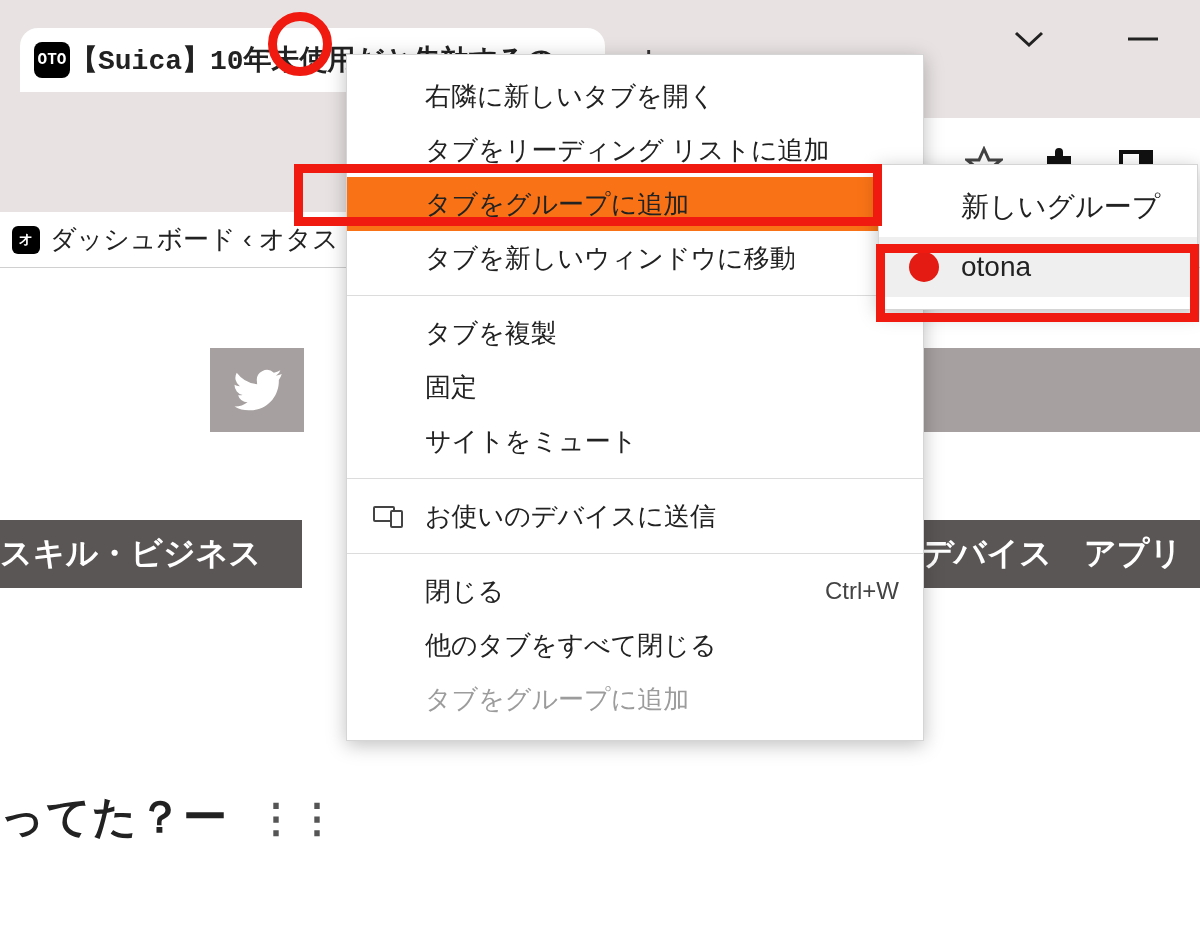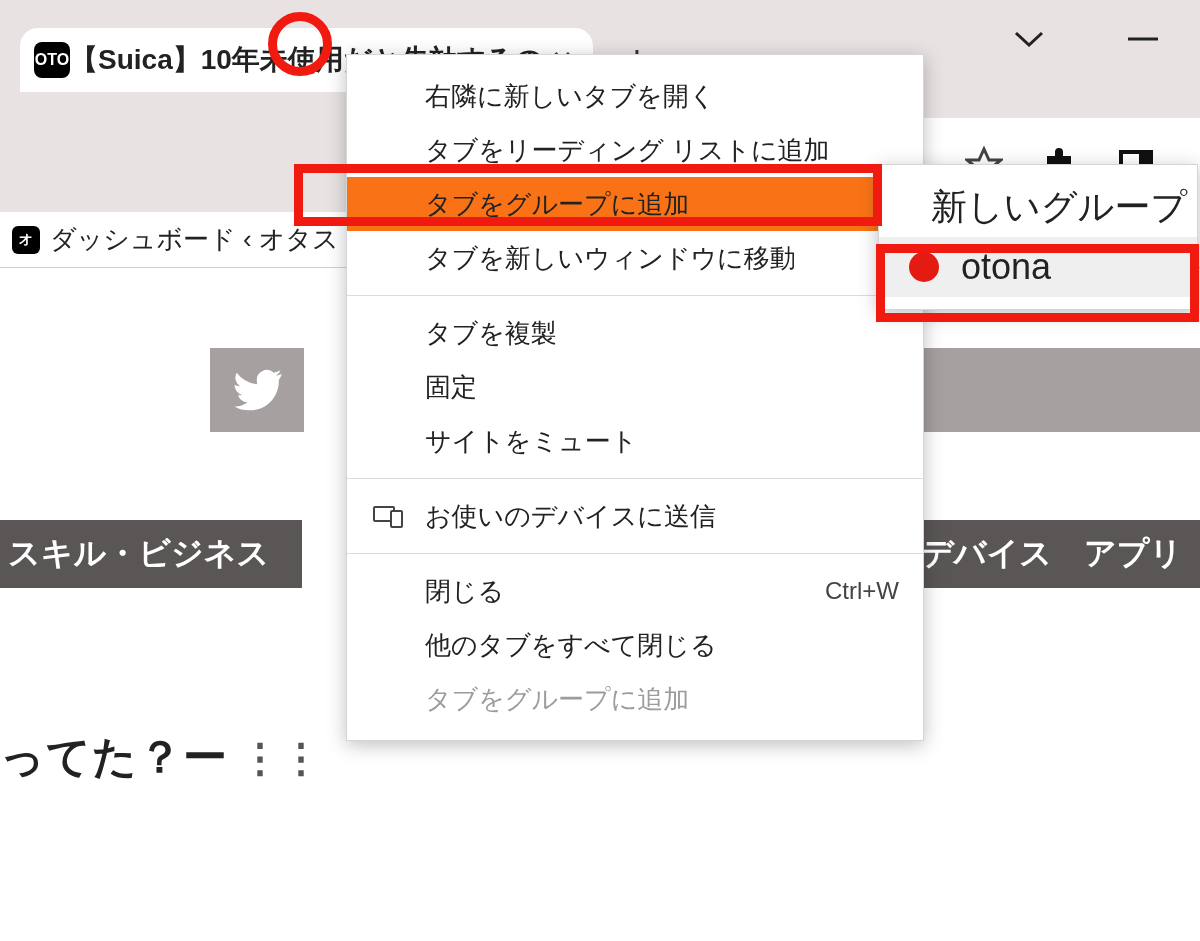--- a/index.html
+++ b/index.html
@@ -33,20 +33,21 @@
   }
   .tab {
     background: #ffffff;
     border-radius: 18px 18px 0 0;
     height: 64px;
     padding: 0 50px 0 14px;
     display: flex;
     align-items: center;
     min-width: 560px;
     position: relative;
+    font-family: Liberation Mono, monospace;
   }
   .favicon {
     width: 36px; height: 36px; border-radius: 8px;
     background: #000; color: #fff;
     display: flex; align-items: center; justify-content: center;
     font-size: 16px; font-weight: 700;
   }
   .tab-title { font-size: 28px; font-weight: 600; white-space: nowrap; overflow:hidden; }
   .tab-close {
     position: absolute; right: 20px; top: 50%; transform: translateY(-50%);
@@ -128,30 +129,30 @@
   .cat-item {
     background: #5b5656;
     color: #fff;
     font-size: 32px;
     font-weight: 700;
     height: 68px;
     display: flex; align-items: center; justify-content: center;
     padding: 0 10px;
     white-space: nowrap;
   }
-  .cat-left { width: 302px; justify-content: flex-start; padding-left: 8px; }
+  .cat-left { width: 302px; justify-content: flex-start; padding-left: 0; }
   .cat-right { position:absolute; right:0; width: 310px; justify-content: center; padding-left: 23px; }
 
   
   .article-heading {
     position: absolute;
-    top: 728px; left: 0;
+    top: 788px; left: 0;
     font-size: 44px; font-weight: 800;
     letter-spacing: 1px;
-    display: flex; align-items: center; gap: 12px;
+    display: flex; align-items: center; gap: 28px;
   }
   .menu-dots {
     font-size: 40px; color: #555;
   }
 
   
   .ctx-menu {
     position: absolute;
     top: 54px; left: 300px;
     width: 578px;
@@ -198,21 +199,21 @@
     background: #ffffff;
     box-shadow: 0 4px 18px rgba(0,0,0,.25);
     border: 1px solid #d5d5d5;
     padding: 12px 0;
     z-index: 60;
   }
   .sub-item {
     height: 60px;
     display: flex; align-items: center;
     padding: 0 20px 0 30px;
-    font-size: 36px;
+    font-size: 28px;
     gap: 22px;
     white-space: nowrap;
   }
   .sub-item.hl { background: #efefef; }
   .group-dot {
     width: 30px; height: 30px; border-radius: 50%; background: #e31b12;
     flex: 0 0 30px;
   }
 
   

